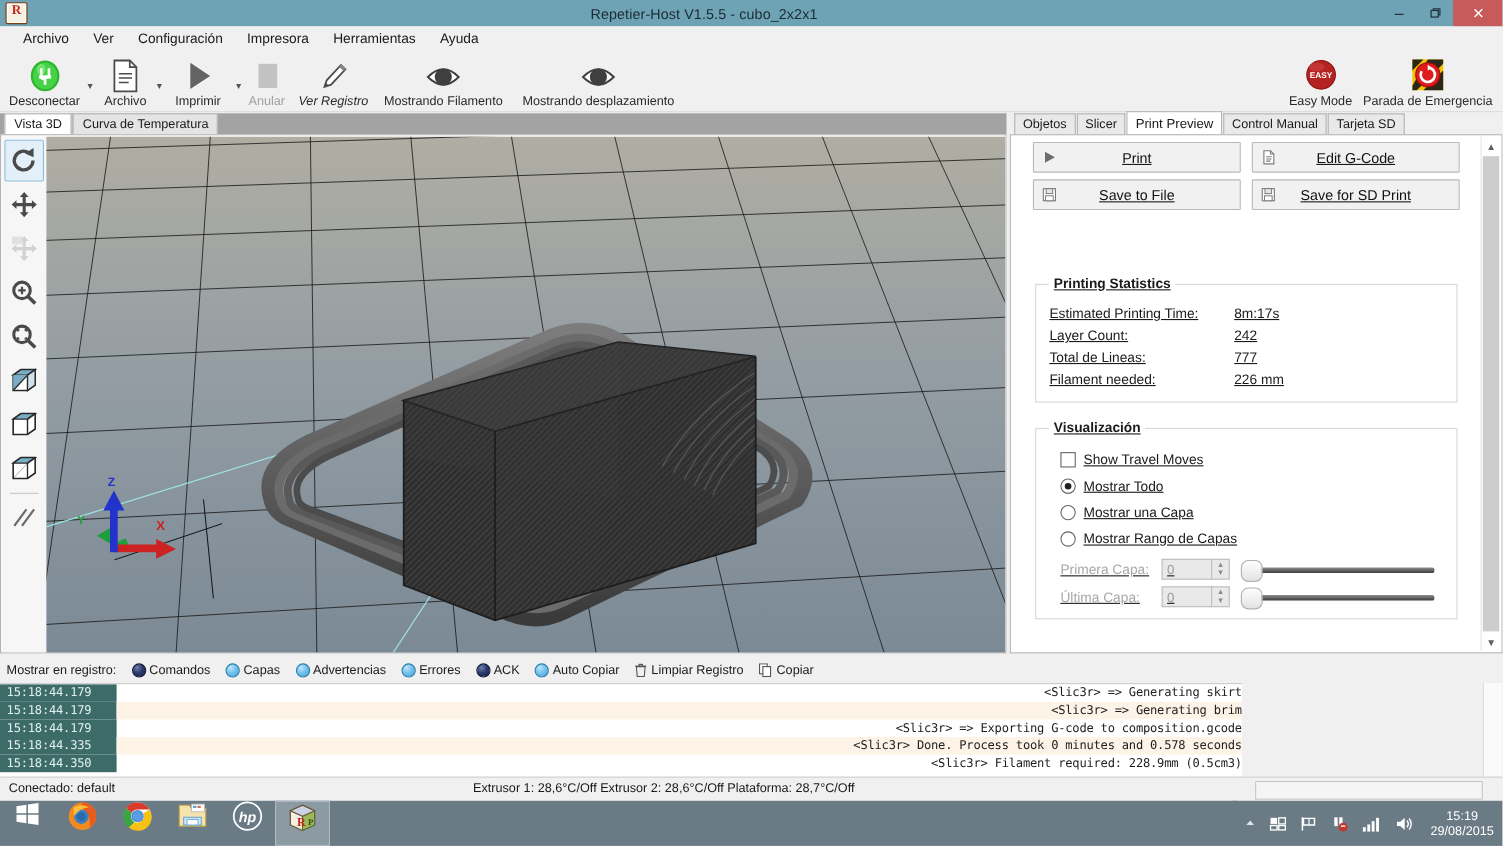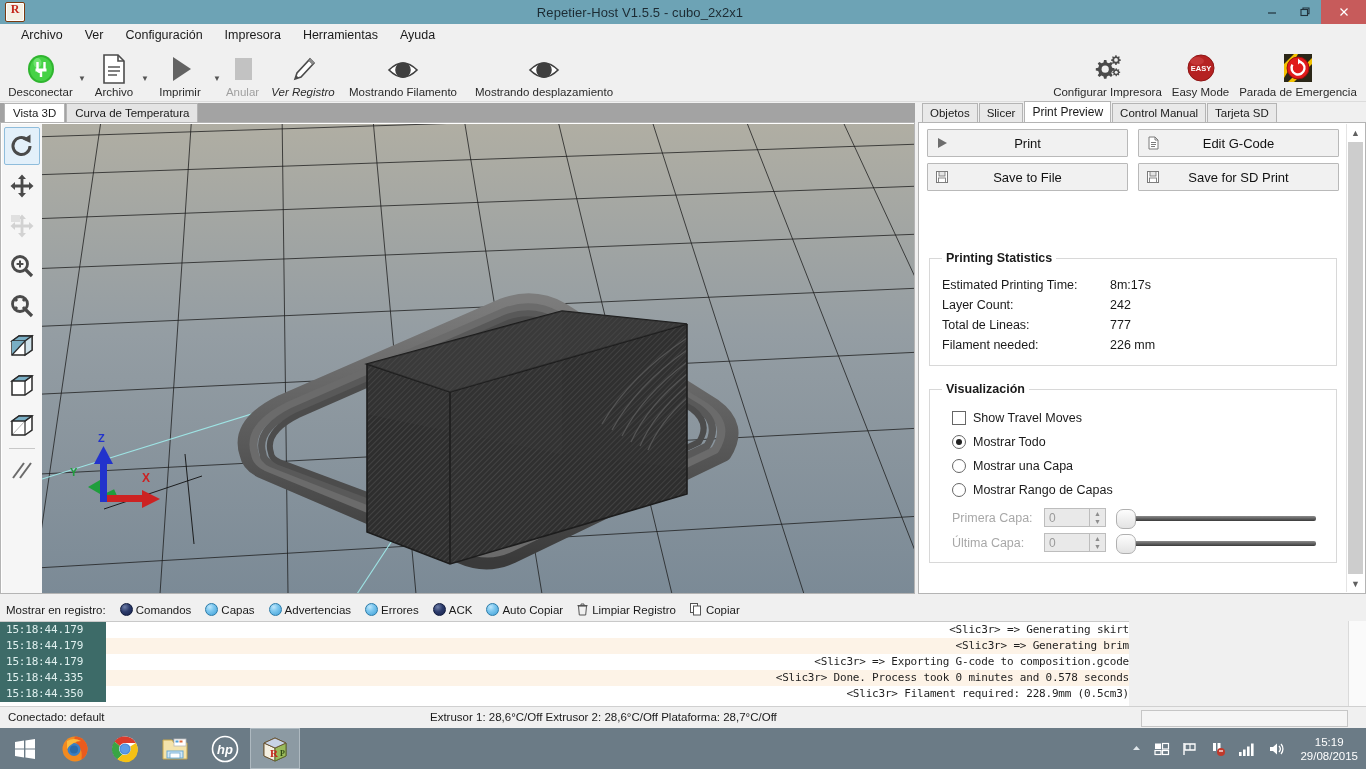--- a/index.html
+++ b/index.html
@@ -72,22 +72,22 @@
 
   
   .rtabs{position:absolute;left:918px;top:103px;width:448px;height:19px;
     display:flex;align-items:flex-end;padding-left:4px;box-sizing:border-box;}
   .rtab{font-size:11.5px;padding:2px 7px;border:1px solid #b4b4b4;
     border-bottom:none;background:#e9e9e9;margin-right:1px;line-height:14px;}
   .rtab.active{background:#fff;position:relative;top:1px;padding-top:3px;
     padding-bottom:3px;border-bottom:1px solid #fff;font-size:12px;}
   .rpanel{position:absolute;left:918px;top:122px;width:448px;height:472px;
     background:#fff;border:1px solid #b4b4b4;box-sizing:border-box;}
-  .rbody{position:absolute;left:0;top:0;right:18px;bottom:0;padding:6px 8px;
-    box-sizing:border-box;}
+  .rbody{position:absolute;left:0;top:0;right:18px;bottom:0;padding:6px 20px;
+    box-sizing:border-box;text-decoration:underline;}
   .btnrow{display:flex;gap:10px;margin-bottom:6px;}
   .btn{flex:1;height:26px;border:1px solid #b9b9b9;background:#f1f1f1;
     display:flex;align-items:center;justify-content:center;position:relative;
     font-size:13px;color:#111;border-radius:1px;}
   .btn .bico{position:absolute;left:7px;top:50%;transform:translateY(-50%);
     display:flex;}
   .group{border:1px solid #d8d8d8;margin-top:16px;padding:10px 12px 10px 12px;
     position:relative;}
   .group>legend{font-size:12.5px;font-weight:bold;padding:0 4px;}
   .statline{display:flex;font-size:12.5px;line-height:20px;}
@@ -152,21 +152,21 @@
     color:#1a1a1a;}
   .sb-left{position:absolute;left:8px;top:4px;}
   .sb-mid{position:absolute;left:430px;top:4px;}
   .sb-idle{position:absolute;left:1113px;top:20px;}
   .sb-prog{position:absolute;left:1141px;top:3px;width:205px;height:15px;
     border:1px solid #c6c6c6;background:#f5f5f5;}
 
   
   .taskbar{position:absolute;left:0;top:728px;width:1366px;height:41px;
     background:#6b7b86;display:flex;align-items:center;}
-  .tbi{width:50px;height:41px;display:flex;align-items:center;
+  .tbi{width:50px;height:41px;display:flex;align-items:flex-start;
     justify-content:center;}
   .tbi.active{background:#8c9aa3;border:1px solid #aeb9c0;
     box-sizing:border-box;}
   .tray{position:absolute;right:8px;top:0;height:41px;display:flex;
     align-items:center;color:#fff;font-size:11px;}
   .tray .ic{margin:0 6px;display:flex;align-items:center;}
   .clock{text-align:center;line-height:14px;margin-left:8px;font-size:11.5px;}
 </style>
 </head>
 <body>
@@ -283,39 +283,20 @@
       <div class="ico">
         <svg width="38" height="34" viewBox="0 0 38 34">
           <path d="M5 18 Q19 4 33 18 Q19 32 5 18 Z" fill="#fff" stroke="#3f3f3f" stroke-width="1.7"></path>
           <circle cx="19" cy="18" r="7" fill="#fff" stroke="#3f3f3f" stroke-width="1.6"></circle>
           <path d="M19 11 a7 7 0 0 1 0 14 a7 7 0 0 1 0 -14" fill="#3f3f3f"></path>
         </svg>
       </div>
       <div class="lbl">Mostrando desplazamiento</div>
     </div>
 
-    <div class="tool" style="left:1050px;width:115px;">
-      <div class="ico">
-        <svg width="40" height="34" viewBox="0 0 40 34">
-          <g fill="#4a4a4a">
-            <path d="M16 8 l2.4 0 .5 2.4 2.1 .9 2-1.4 1.7 1.7 -1.4 2 .9 2.1 2.4 .5 0 2.4 -2.4 .5 -.9 2.1 1.4 2 -1.7 1.7 -2-1.4 -2.1 .9 -.5 2.4 -2.4 0 -.5-2.4 -2.1-.9 -2 1.4 -1.7-1.7 1.4-2 -.9-2.1 -2.4-.5 0-2.4 2.4-.5 .9-2.1 -1.4-2 1.7-1.7 2 1.4 2.1-.9z"></path>
-          </g>
-          <circle cx="17.2" cy="17.2" r="3.6" fill="#f0f0f0"></circle>
-          <g fill="#4a4a4a" transform="translate(19,-1) scale(0.52)">
-            <path d="M16 8 l2.4 0 .5 2.4 2.1 .9 2-1.4 1.7 1.7 -1.4 2 .9 2.1 2.4 .5 0 2.4 -2.4 .5 -.9 2.1 1.4 2 -1.7 1.7 -2-1.4 -2.1 .9 -.5 2.4 -2.4 0 -.5-2.4 -2.1-.9 -2 1.4 -1.7-1.7 1.4-2 -.9-2.1 -2.4-.5 0-2.4 2.4-.5 .9-2.1 -1.4-2 1.7-1.7 2 1.4 2.1-.9z"></path>
-          </g>
-          <circle cx="28" cy="7.9" r="1.9" fill="#f0f0f0"></circle>
-          <g fill="#4a4a4a" transform="translate(21,13) scale(0.42)">
-            <path d="M16 8 l2.4 0 .5 2.4 2.1 .9 2-1.4 1.7 1.7 -1.4 2 .9 2.1 2.4 .5 0 2.4 -2.4 .5 -.9 2.1 1.4 2 -1.7 1.7 -2-1.4 -2.1 .9 -.5 2.4 -2.4 0 -.5-2.4 -2.1-.9 -2 1.4 -1.7-1.7 1.4-2 -.9-2.1 -2.4-.5 0-2.4 2.4-.5 .9-2.1 -1.4-2 1.7-1.7 2 1.4 2.1-.9z"></path>
-          </g>
-          <circle cx="28.2" cy="20.2" r="1.5" fill="#f0f0f0"></circle>
-        </svg>
-      </div>
-      <div class="lbl">Configurar Impresora</div>
-    </div>
 
     <div class="tool" style="left:1170px;width:61px;">
       <div class="ico">
         <svg width="36" height="34" viewBox="0 0 36 34">
           <circle cx="18" cy="16" r="13" fill="#b52222"></circle>
           <circle cx="18" cy="16" r="13" fill="none" stroke="#8e1414" stroke-width="1"></circle>
           <ellipse cx="14" cy="9" rx="7" ry="4" fill="#d44a4a" opacity=".5"></ellipse>
           <text x="18" y="19" font-size="7.5" font-weight="bold" fill="#fff" text-anchor="middle" font-family="Liberation Sans, sans-serif">EASY</text>
         </svg>
       </div>

